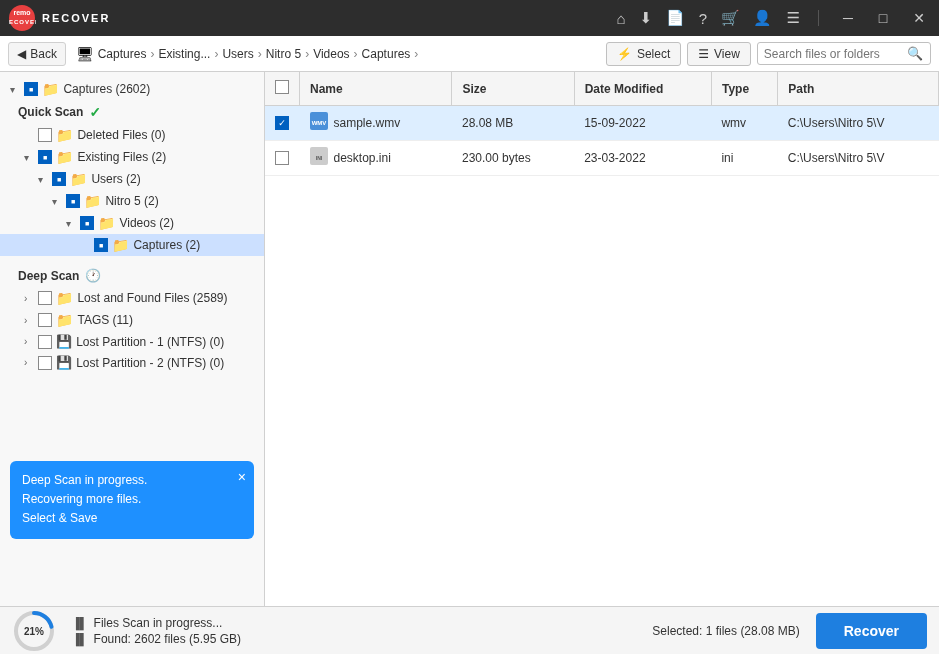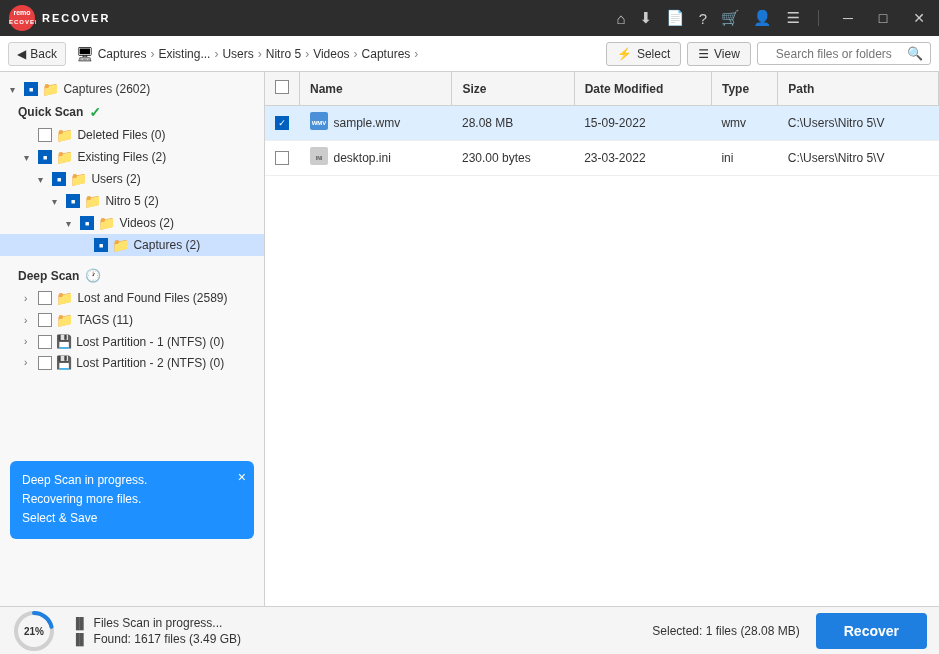--- a/index.html
+++ b/index.html
@@ -109,21 +109,20 @@
       background: white;
       padding: 3px 6px;
       gap: 4px;
     }
     #search-input {
       border: none;
       outline: none;
       font-size: 12px;
       width: 140px;
       color: #a21caf;
-      text-align: center;
     }
 
     
     #main {
       display: flex;
       flex: 1;
       overflow: hidden;
     }
 
     
@@ -560,21 +559,21 @@
     </svg>
   </div>
 
   <div id="status-info">
     <div class="status-line">
       <span class="status-icon">▐▌</span>
       <span>Files Scan in progress...</span>
     </div>
     <div class="status-line">
       <span class="status-icon">▐▌</span>
-      <span>Found: 1617 files (3.49 GB)</span>
+      <span>Found: 2602 files (5.95 GB)</span>
     </div>
   </div>
 
   <div id="selected-info">
     <div>Selected: 1 files (28.08 MB)</div>
   </div>
 
   <button id="recover-btn">Recover</button>
 </div>
 

